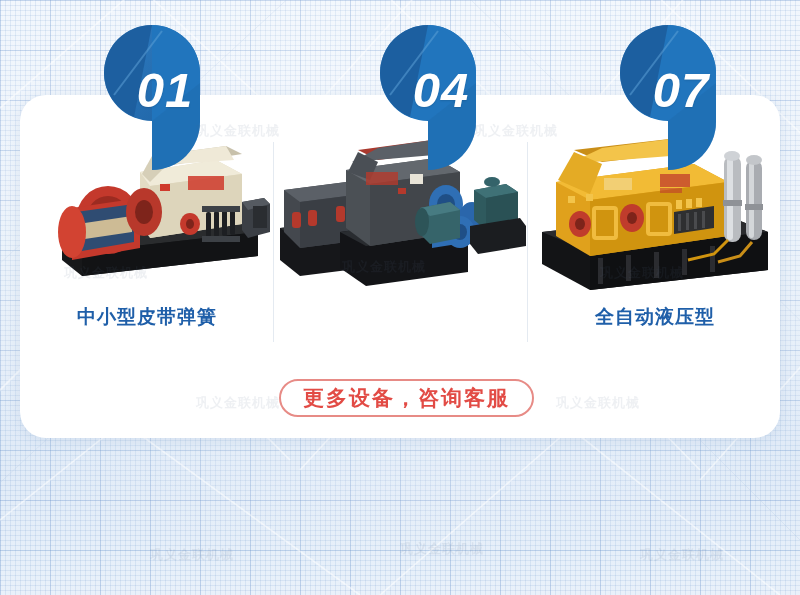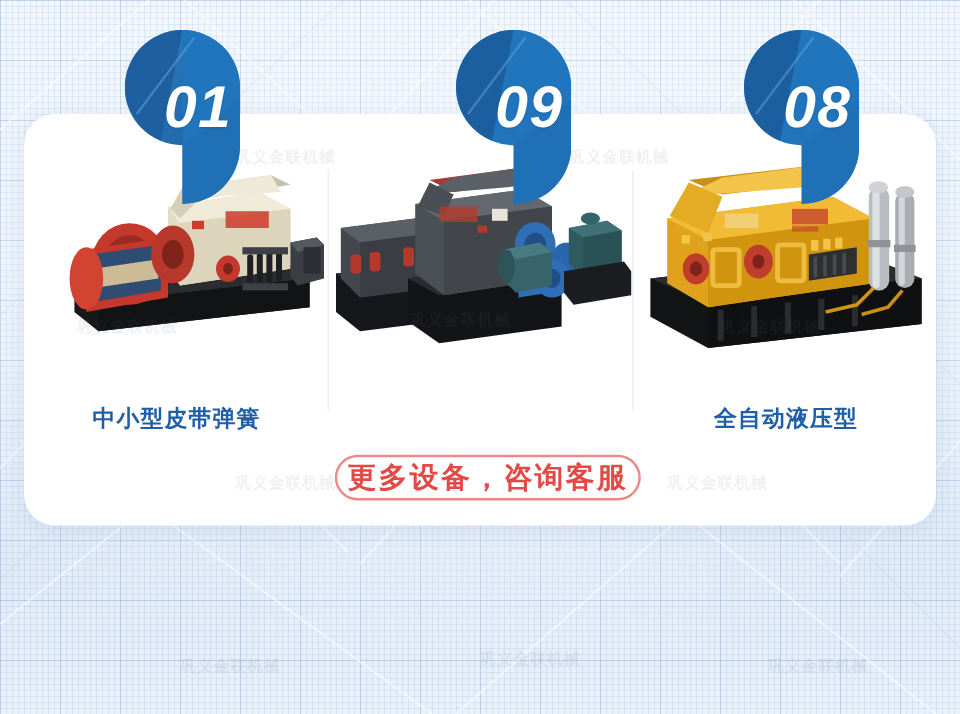--- a/index.html
+++ b/index.html
@@ -71,36 +71,36 @@
     color:#fff; font-size:49px; font-weight:700; font-style:italic;
     letter-spacing:1px; text-shadow:0 1px 2px rgba(0,0,0,.13);
     padding-left:26px; padding-top:18px;
   }
   #badge1 { left:104px; top:25px; }
   #badge2 { left:380px; top:25px; }
   #badge3 { left:620px; top:25px; }
 
   
   .products { position:absolute; left:20px; top:120px; width:760px; height:260px; display:flex; }
-  .product { position:relative; flex:1 1 0; display:flex; flex-direction:column; align-items:center;gap:32px; }
+  .product { position:relative; flex:1 1 0; display:flex; flex-direction:column; align-items:center; }
   .product .shot { position:relative; width:100%; height:178px; }
   .product .cap {
     margin-top:6px; color:#1f5fa9; font-size:19px; font-weight:700; letter-spacing:1px;
     white-space:nowrap;
   }
   .divider { position:absolute; top:22px; width:1px; height:200px; background:#e4eaf1; }
   #div1 { left:273px; }
   #div2 { left:527px; }
 
   
   .cta {
     position:absolute; left:279px; top:379px; width:255px; height:38px;
     border:2px solid #e78b86; border-radius:20px;
     display:flex; align-items:center; justify-content:center;
-    color:#e24b45; font-size:24px; font-weight:700; letter-spacing:2px;
+    color:#e24b45; font-size:21px; font-weight:700; letter-spacing:2px;
     background:rgba(255,255,255,.55); cursor:pointer;
   }
 
   
   .wm {
     position:absolute; color:rgba(90,110,135,.10); font-size:13px;
     letter-spacing:1px; white-space:nowrap; font-weight:700;
     pointer-events:none; user-select:none;font-family:Liberation Serif, serif;
   }
 
@@ -349,32 +349,32 @@
   </div>
 
   <div class="badge" id="badge2">
     <svg class="pin" viewBox="0 0 96 145">
       <circle cx="48" cy="48" r="48" fill="#2175bd"></circle>
       <path d="M48 0 A48 48 0 0 1 96 48 L96 97 A48 48 0 0 1 48 145 Z" fill="#2175bd"></path>
       <path d="M48 0 A48 48 0 0 0 0 48 A48 48 0 0 0 30 92 Z" fill="#1c5e9e" opacity=".95"></path>
       <path d="M48 96 L96 58 L96 97 A48 48 0 0 1 48 145 Z" fill="#1f6bae" opacity=".55"></path>
       <path d="M10 70 L58 6" stroke="#5b9ed6" stroke-width="2" opacity=".55" fill="none"></path>
     </svg>
-    <div class="num">09</div>
+    <div class="num">04</div>
   </div>
 
   <div class="badge" id="badge3">
     <svg class="pin" viewBox="0 0 96 145">
       <circle cx="48" cy="48" r="48" fill="#2175bd"></circle>
       <path d="M48 0 A48 48 0 0 1 96 48 L96 97 A48 48 0 0 1 48 145 Z" fill="#2175bd"></path>
       <path d="M48 0 A48 48 0 0 0 0 48 A48 48 0 0 0 30 92 Z" fill="#1c5e9e" opacity=".95"></path>
       <path d="M48 96 L96 58 L96 97 A48 48 0 0 1 48 145 Z" fill="#1f6bae" opacity=".55"></path>
       <path d="M10 70 L58 6" stroke="#5b9ed6" stroke-width="2" opacity=".55" fill="none"></path>
     </svg>
-    <div class="num">08</div>
+    <div class="num">07</div>
   </div>
 
   <div class="cta">
     <span>更多设备，咨询客服</span>
   </div>
 
   <div id="watermark-layer">
       <div class="wm" style="left: 196px; top: 122px;">巩义金联机械</div>
       <div class="wm" style="left: 474px; top: 122px;">巩义金联机械</div>
       <div class="wm" style="left: 64px; top: 264px;">巩义金联机械</div>

